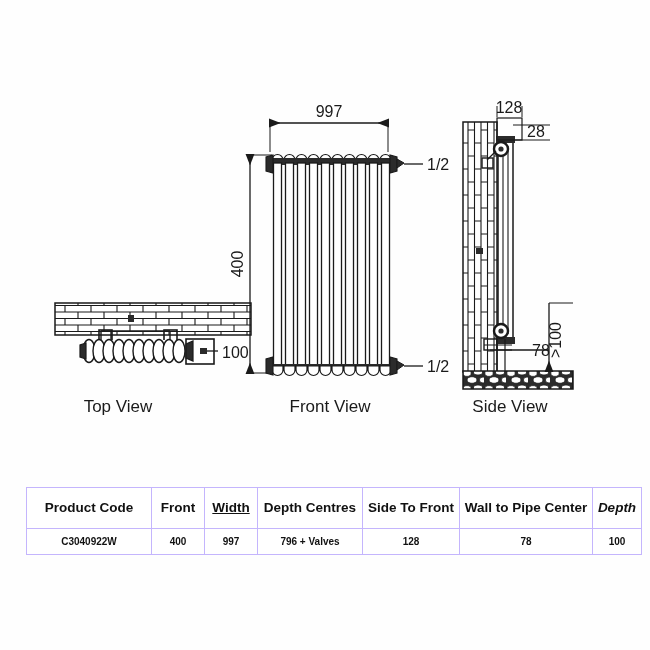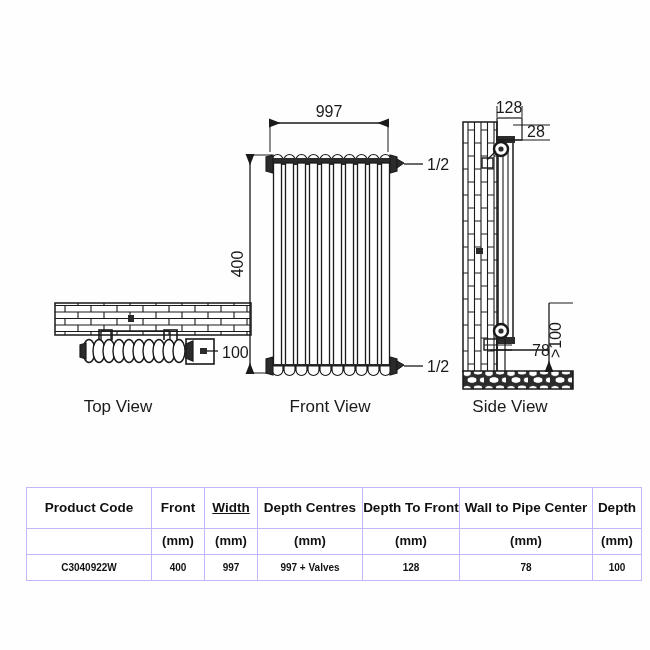--- a/index.html
+++ b/index.html
@@ -64,21 +64,21 @@
   }
   table.spec tr.head th { height: 40px; font-size: 13.5px; }
   table.spec tr.units td { height: 25px; font-size: 13px; }
   table.spec tr.values td { height: 25px; font-size: 10px; }
   .c-code  { width: 124px; }
   .c-h     { width: 52px; }
   .c-w     { width: 52px; text-decoration: underline; }
   .c-pipe  { width: 104px; }
   .c-wtf   { width: 96px; }
   .c-wtpc  { width: 132px; }
-  .c-depth { width: 48px; }
+  .c-depth { width: 48px; font-style: italic; }
 </style>
 </head>
 <body>
 
 <div id="sheet">
 
   <svg class="drawing" viewBox="0 0 650 650">
     <defs>
 
       <pattern id="brickH" width="26" height="13" patternUnits="userSpaceOnUse">
@@ -293,38 +293,29 @@
   </svg>
 
   <div id="spec-table-wrap">
     <table class="spec">
       <tbody>
         <tr class="head">
           <th class="c-code">Product  Code</th>
           <th class="c-h">Front</th>
           <th class="c-w">Width</th>
           <th class="c-pipe">Depth Centres</th>
-          <th class="c-wtf">Depth To Front</th>
+          <th class="c-wtf">Side To Front</th>
           <th class="c-wtpc">Wall to Pipe Center</th>
           <th class="c-depth">Depth</th>
-        </tr>
-        <tr class="units">
-          <td></td>
-          <td>(mm)</td>
-          <td>(mm)</td>
-          <td>(mm)</td>
-          <td>(mm)</td>
-          <td>(mm)</td>
-          <td>(mm)</td>
         </tr>
         <tr class="values">
           <td>C3040922W</td>
           <td>400</td>
           <td>997</td>
-          <td>997 + Valves</td>
+          <td>796 + Valves</td>
           <td>128</td>
           <td>78</td>
           <td>100</td>
         </tr>
       </tbody>
     </table>
   </div>
 
 </div>
 

